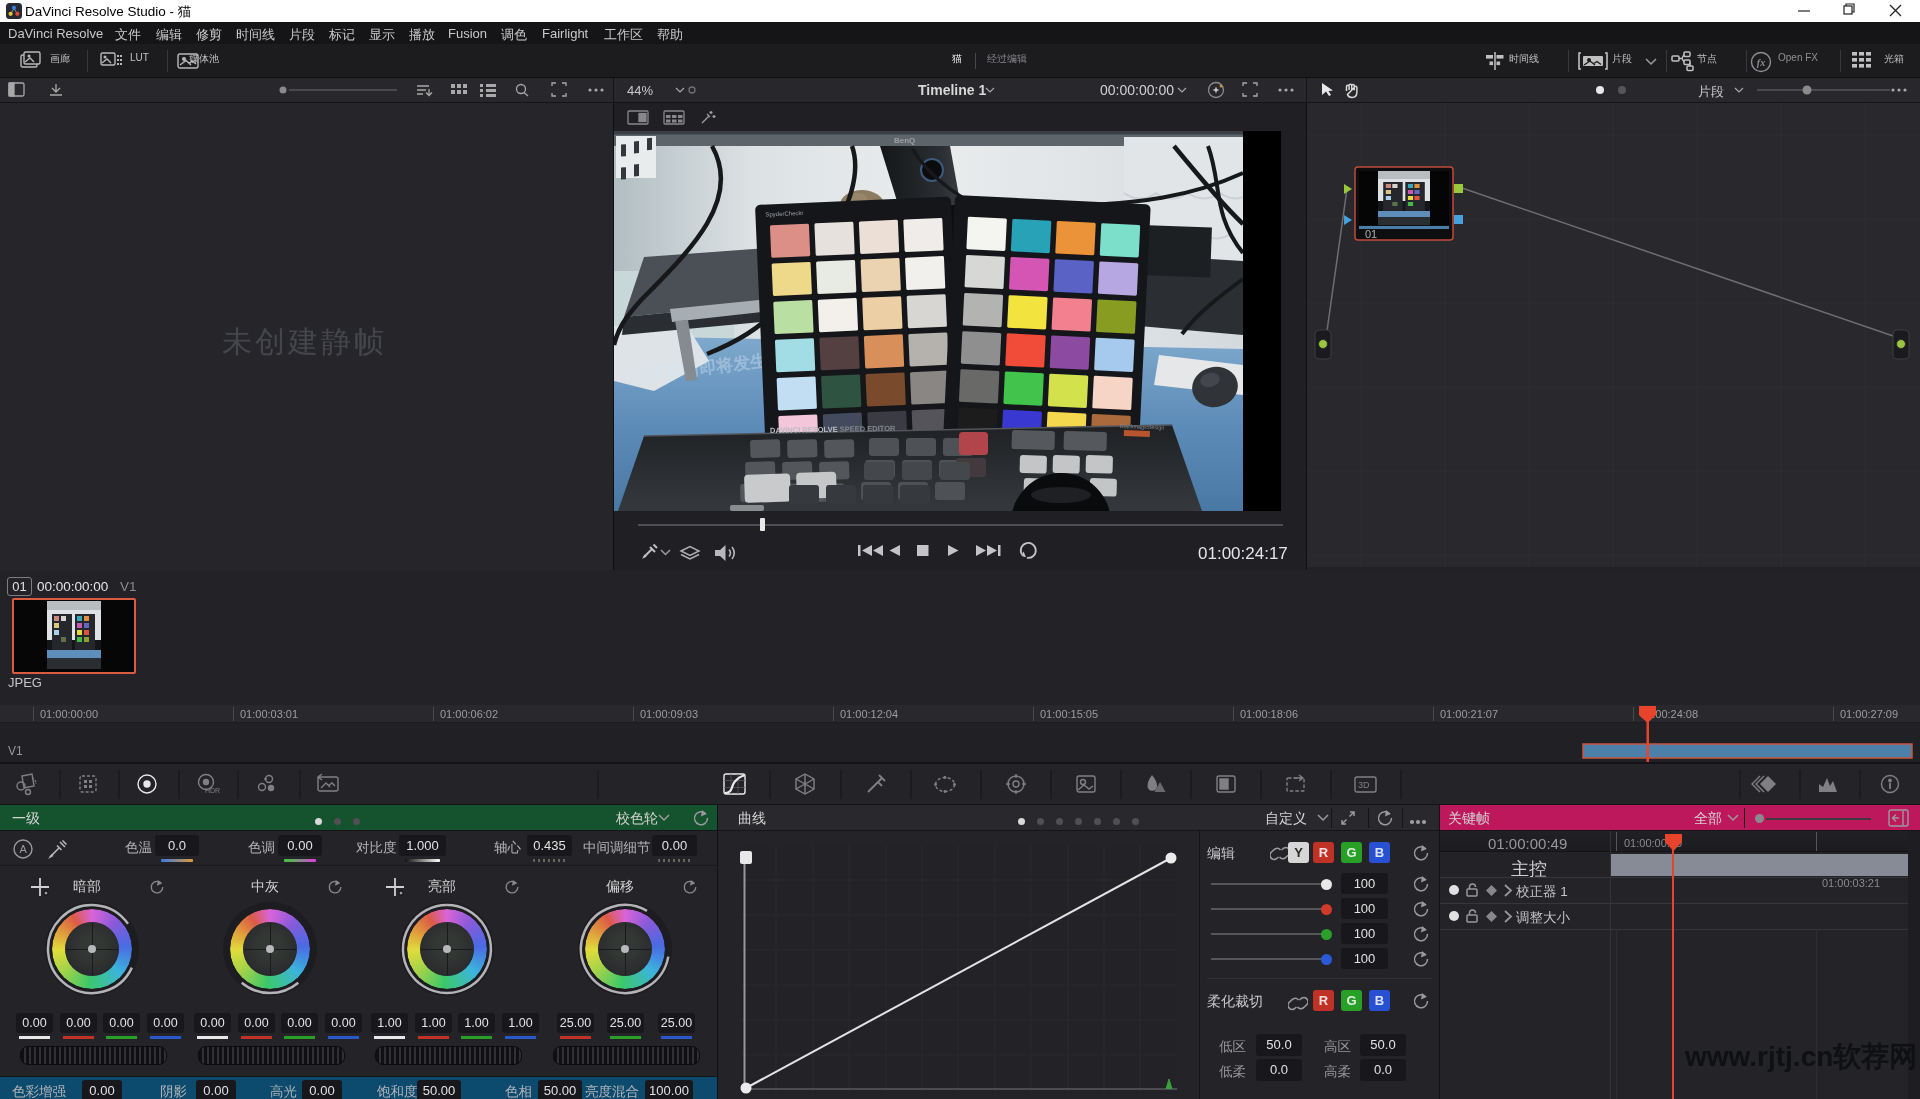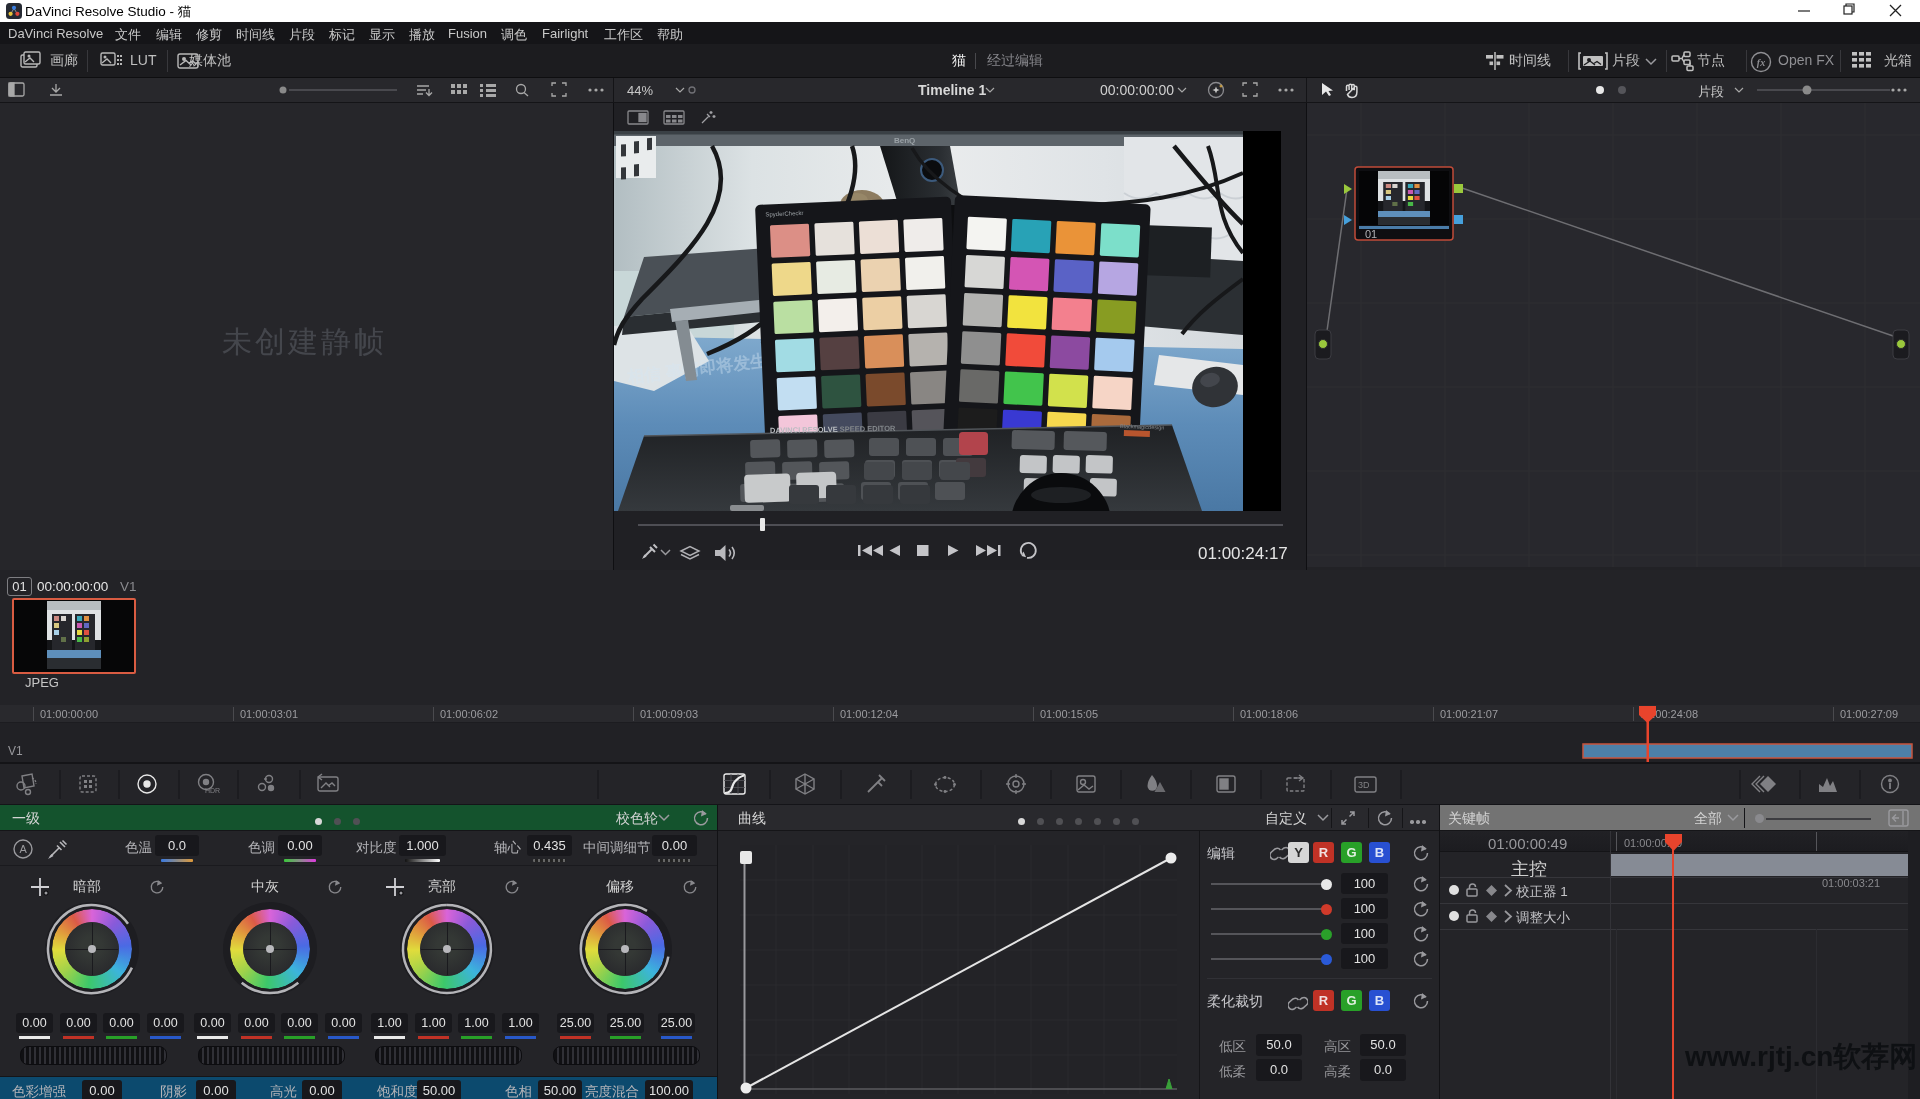--- a/index.html
+++ b/index.html
@@ -39,21 +39,21 @@
   <div class="tx" style="left:329px;top:4px;">标记</div>
   <div class="tx" style="left:369px;top:4px;">显示</div>
   <div class="tx" style="left:409px;top:4px;">播放</div>
   <div class="tx" style="left:448px;top:4px;">Fusion</div>
   <div class="tx" style="left:501px;top:4px;">调色</div>
   <div class="tx" style="left:542px;top:4px;">Fairlight</div>
   <div class="tx" style="left:604px;top:4px;">工作区</div>
   <div class="tx" style="left:657px;top:4px;">帮助</div>
 </div>
 
-<div class="ab" style="left:0;top:44px;width:1920px;height:34px;background:#1c1c1f;border-bottom:1px solid #0e0e10;box-sizing:border-box;color:#c0c0c0;font-size:14px;">
+<div class="ab" style="left:0;top:44px;width:1920px;height:34px;background:#1c1c1f;border-bottom:1px solid #0e0e10;box-sizing:border-box;color:#c0c0c0;font-size:10px;">
   <div class="tx" style="left:50px;top:8px;">画廊</div>
   <div class="tx" style="left:130px;top:8px;">LUT</div>
   <div class="tx" style="left:189px;top:8px;">媒体池</div>
   <div class="ab" style="left:87px;top:6px;width:1px;height:22px;background:#38383c;"></div>
   <div class="ab" style="left:167px;top:6px;width:1px;height:22px;background:#38383c;"></div>
   <div class="tx" style="left:952px;top:8px;color:#f0f0f0;">猫</div>
   <div class="ab" style="left:975px;top:9px;width:1px;height:16px;background:#48484c;"></div>
   <div class="tx" style="left:987px;top:8px;color:#85858a;">经过编辑</div>
   <div class="tx" style="left:1509px;top:8px;">时间线</div>
   <div class="tx" style="left:1612px;top:8px;">片段</div>
@@ -533,21 +533,21 @@
           <rect x="30" y="29" width="5" height="5" fill="#e8d840"></rect>
           <rect x="37" y="29" width="5" height="5" fill="#e05040"></rect>
           <rect x="14" y="36" width="5" height="5" fill="#607048"></rect>
           <rect x="30" y="36" width="5" height="5" fill="#48b848"></rect>
           <rect x="37" y="36" width="5" height="5" fill="#90a030"></rect>
         </g>
       <rect x="0" y="49" width="54" height="10" fill="#5e8fbb"></rect>
       <rect x="0" y="57" width="54" height="11" fill="#2a2d31"></rect>
     </svg>
   </div>
-  <div class="tx" style="left:25px;top:105px;font-size:13px;color:#c6c6c6;">JPEG</div>
+  <div class="tx" style="left:8px;top:105px;font-size:13px;color:#c6c6c6;">JPEG</div>
 </div>
 
 <div class="ab" style="left:0;top:705px;width:1920px;height:18px;background:#29292d;border-bottom:1px solid #1c1c20;box-sizing:border-box;"></div>
 <div class="ab" style="left:0;top:723px;width:1920px;height:39px;background:#212125;"></div>
 <div class="tx" style="left:8px;top:744px;font-size:12px;color:#98989c;">V1</div>
 <svg class="ab" style="left:0;top:705px" width="1920" height="57" viewBox="0 0 1920 57">
   <g stroke="#4a4a4e" stroke-width="1">
     <line x1="33.5" y1="2" x2="33.5" y2="16"></line>
       <line x1="233.5" y1="2" x2="233.5" y2="16"></line>
       <line x1="433.5" y1="2" x2="433.5" y2="16"></line>
@@ -983,21 +983,21 @@
 <div class="tx" style="left:1219px;top:1038px;font-size:13.5px;color:#98989c;">低区</div>
 <div class="vbox" style="left:1256px;top:1034px;width:46px;height:22px;line-height:22px;font-size:13px;">50.0</div>
 <div class="tx" style="left:1324px;top:1038px;font-size:13.5px;color:#98989c;">高区</div>
 <div class="vbox" style="left:1360px;top:1034px;width:46px;height:22px;line-height:22px;font-size:13px;">50.0</div>
 <div class="tx" style="left:1219px;top:1063px;font-size:13.5px;color:#98989c;">低柔</div>
 <div class="vbox" style="left:1256px;top:1059px;width:46px;height:22px;line-height:22px;font-size:13px;">0.0</div>
 <div class="tx" style="left:1324px;top:1063px;font-size:13.5px;color:#98989c;">高柔</div>
 <div class="vbox" style="left:1360px;top:1059px;width:46px;height:22px;line-height:22px;font-size:13px;">0.0</div>
 <div class="ab" style="left:1439px;top:805px;width:1px;height:294px;background:#121215;"></div>
 <div class="ab" style="left:1440px;top:805px;width:480px;height:294px;background:#242428;overflow:hidden;">
-  <div class="ab" style="left:0;top:0;width:480px;height:26px;background:#737373;border-bottom:1px solid #151518;box-sizing:border-box;">
+  <div class="ab" style="left:0;top:0;width:480px;height:26px;background:#be185d;border-bottom:1px solid #151518;box-sizing:border-box;">
     <div class="tx" style="left:8px;top:5px;font-size:14px;color:#d4d4d4;">关键帧</div>
     <div class="tx" style="left:254px;top:5px;font-size:14px;color:#d4d4d4;">全部</div>
     <svg class="ab" style="left:287px;top:9px" width="12" height="8">
         <path d="M1 1 L6 6 L11 1" stroke="#9a9a9e" fill="none" stroke-width="1.5"></path>
       </svg>
     <div class="ab" style="left:304px;top:3px;width:1px;height:20px;background:#151518;"></div>
     <div class="dot" style="left:315px;top:9px;width:9px;height:9px;background:#8a8a8e;"></div>
     <div class="ab" style="left:326px;top:12.5px;width:105px;height:2px;background:#3c3c40;"></div>
     <svg class="ab" style="left:448px;top:4px" width="22" height="18" viewBox="0 0 22 18">
         <g stroke="#9a9a9e" fill="none" stroke-width="1.4">

